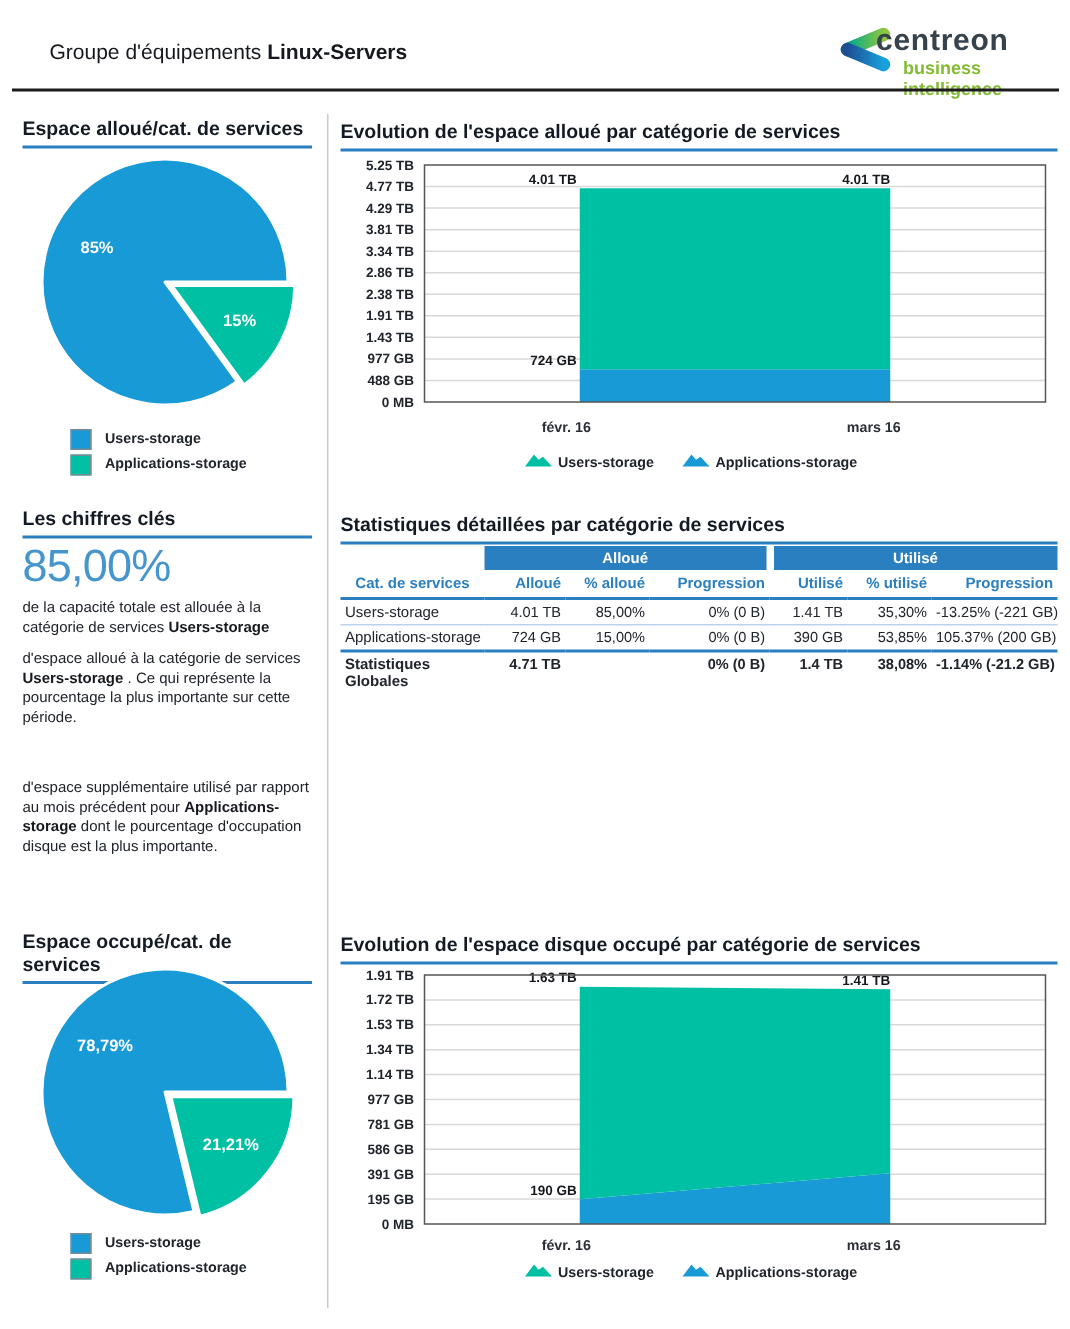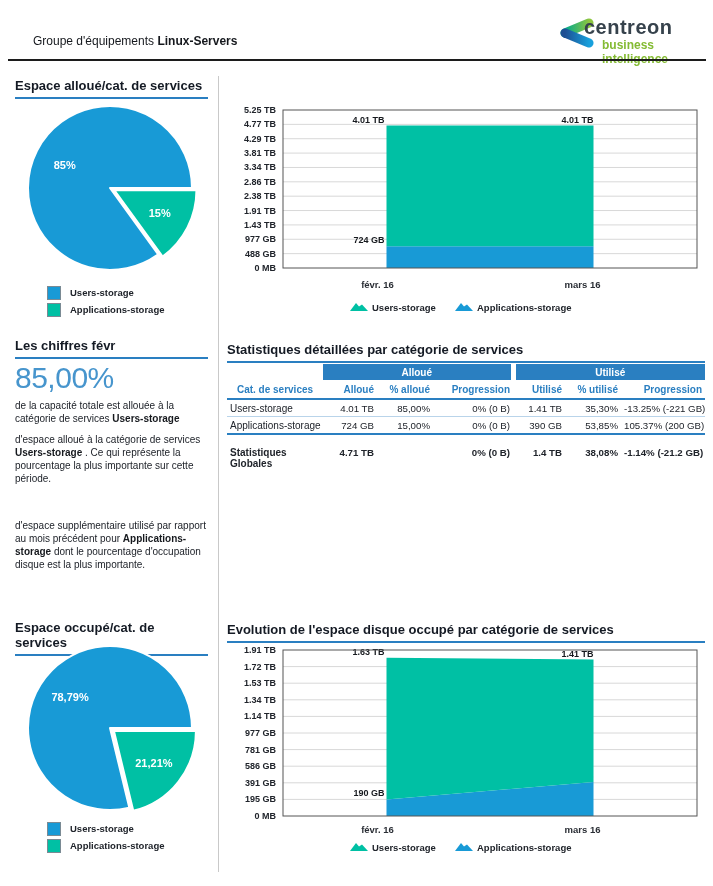--- a/index.html
+++ b/index.html
@@ -1,19 +1,19 @@
 <!DOCTYPE html>
 <html><head>
 <meta charset="utf-8">
 <style>
   html,body{margin:0;padding:0;background:#fff;}
   .page{position:relative;width:713px;height:886px;background:#fff;
         font-family:"Liberation Sans",sans-serif;color:#20242b;overflow:hidden;}
   
-  .hdr-title{position:absolute;left:33px;top:34px;font-size:12px;color:#15181d;}
+  .hdr-title{position:absolute;left:33px;top:26px;font-size:14px;color:#15181d;}
   .hdr-title .bold{font-weight:bold;}
   .hdr-rule{position:absolute;left:8px;top:59px;width:698px;height:2px;background:#1c1c1c;}
   .logo{position:absolute;left:556px;top:16px;width:150px;height:38px;}
   .logo-mark{position:absolute;left:0;top:2px;}
   .logo-brand{position:absolute;left:28px;top:0;font-size:20px;font-weight:bold;color:#36424c;letter-spacing:.5px;}
   .logo-tagline{position:absolute;left:46px;top:22px;font-size:12px;font-weight:bold;color:#84bb33;}
   
   .col-divider{position:absolute;left:218px;top:76px;width:1px;height:796px;background:#c9c9c9;}
   
   .sec-title{position:absolute;font-size:13px;font-weight:bold;color:#141a24;
@@ -41,21 +41,21 @@
               table-layout:fixed;font-size:10px;color:#20242b;}
   table.stats th,table.stats td{padding:1px 3px;white-space:nowrap;}
   table.stats .gh{background:#2a7fc1;color:#fff;font-weight:bold;text-align:center;height:14px;font-size:10px;}
   table.stats .gh-gap{border-left:5px solid #fff;}
   table.stats .ch{color:#2a7fc1;font-weight:bold;text-align:right;border-bottom:2px solid #2a7fc1;height:16px;}
   table.stats .ch.first{text-align:center;}
   table.stats tbody td{text-align:right;height:14px;border-bottom:1px solid #b9d4ea;font-size:9.7px;}
   table.stats tbody td.first{text-align:left;font-size:10px;}
   table.stats tr.r-last td{border-bottom:none;}
   table.stats tr.total td{border-top:2.5px solid #2a7fc1;border-bottom:none;font-weight:bold;
-                          vertical-align:top;padding-top:12px;}
+                          vertical-align:top;padding-top:3px;}
   table.stats tr.total td.first{white-space:normal;line-height:11px;}
 </style>
 </head>
 <body>
 
 <div class="page">
 
   <div class="hdr-title">
     <span>Groupe d'équipements</span>
     <span class="bold">Linux-Servers</span>
@@ -92,21 +92,21 @@
       <div class="row">
         <span class="sw" style="background: rgb(24, 154, 214);"></span>
         <span class="lb">Users-storage</span>
       </div>
       <div class="row">
         <span class="sw" style="background: rgb(0, 192, 164);"></span>
         <span class="lb">Applications-storage</span>
       </div>
     </div>
 
-  <div class="sec-title" style="left:15px;top:338px;width:193px">Les chiffres févr</div>
+  <div class="sec-title" style="left:15px;top:338px;width:193px">Les chiffres clés</div>
 
   <div class="kf" style="top:362px">
     <div class="kf-value">85,00%</div>
     <p><span>de la capacité totale est allouée à la catégorie de services </span><b>Users-storage</b><span></span></p>
   </div>
   <div class="kf" style="top:428px">
     <p><span>d'espace alloué à la catégorie de services </span><b>Users-storage</b><span> . Ce qui représente la pourcentage la plus importante sur cette période.</span></p>
   </div>
   <div class="kf" style="top:514px">
     <p><span>d'espace supplémentaire utilisé par rapport au mois précédent pour </span><b>Applications-storage</b><span> dont le pourcentage d'occupation disque est la plus importante.</span></p>
@@ -123,20 +123,21 @@
       <div class="row">
         <span class="sw" style="background: rgb(24, 154, 214);"></span>
         <span class="lb">Users-storage</span>
       </div>
       <div class="row">
         <span class="sw" style="background: rgb(0, 192, 164);"></span>
         <span class="lb">Applications-storage</span>
       </div>
     </div>
 
+  <div class="sec-title" style="left:227px;top:80px;width:478px">Evolution de l'espace alloué par catégorie de services</div>
   <div class="chart-host" style="left:227px;top:100px"><svg width="478" height="222" viewBox="0 0 478 222">
         <text x="49" y="13" text-anchor="end" class="tick">5.25 TB</text>
         <line x1="56" y1="24.363636363636363" x2="470" y2="24.363636363636363" stroke="#d8d8d8" stroke-width="1"></line>
         <text x="49" y="27.363636363636363" text-anchor="end" class="tick">4.77 TB</text>
         <line x1="56" y1="38.72727272727273" x2="470" y2="38.72727272727273" stroke="#d8d8d8" stroke-width="1"></line>
         <text x="49" y="41.72727272727273" text-anchor="end" class="tick">4.29 TB</text>
         <line x1="56" y1="53.09090909090909" x2="470" y2="53.09090909090909" stroke="#d8d8d8" stroke-width="1"></line>
         <text x="49" y="56.09090909090909" text-anchor="end" class="tick">3.81 TB</text>
         <line x1="56" y1="67.45454545454545" x2="470" y2="67.45454545454545" stroke="#d8d8d8" stroke-width="1"></line>
         <text x="49" y="70.45454545454545" text-anchor="end" class="tick">3.34 TB</text>

